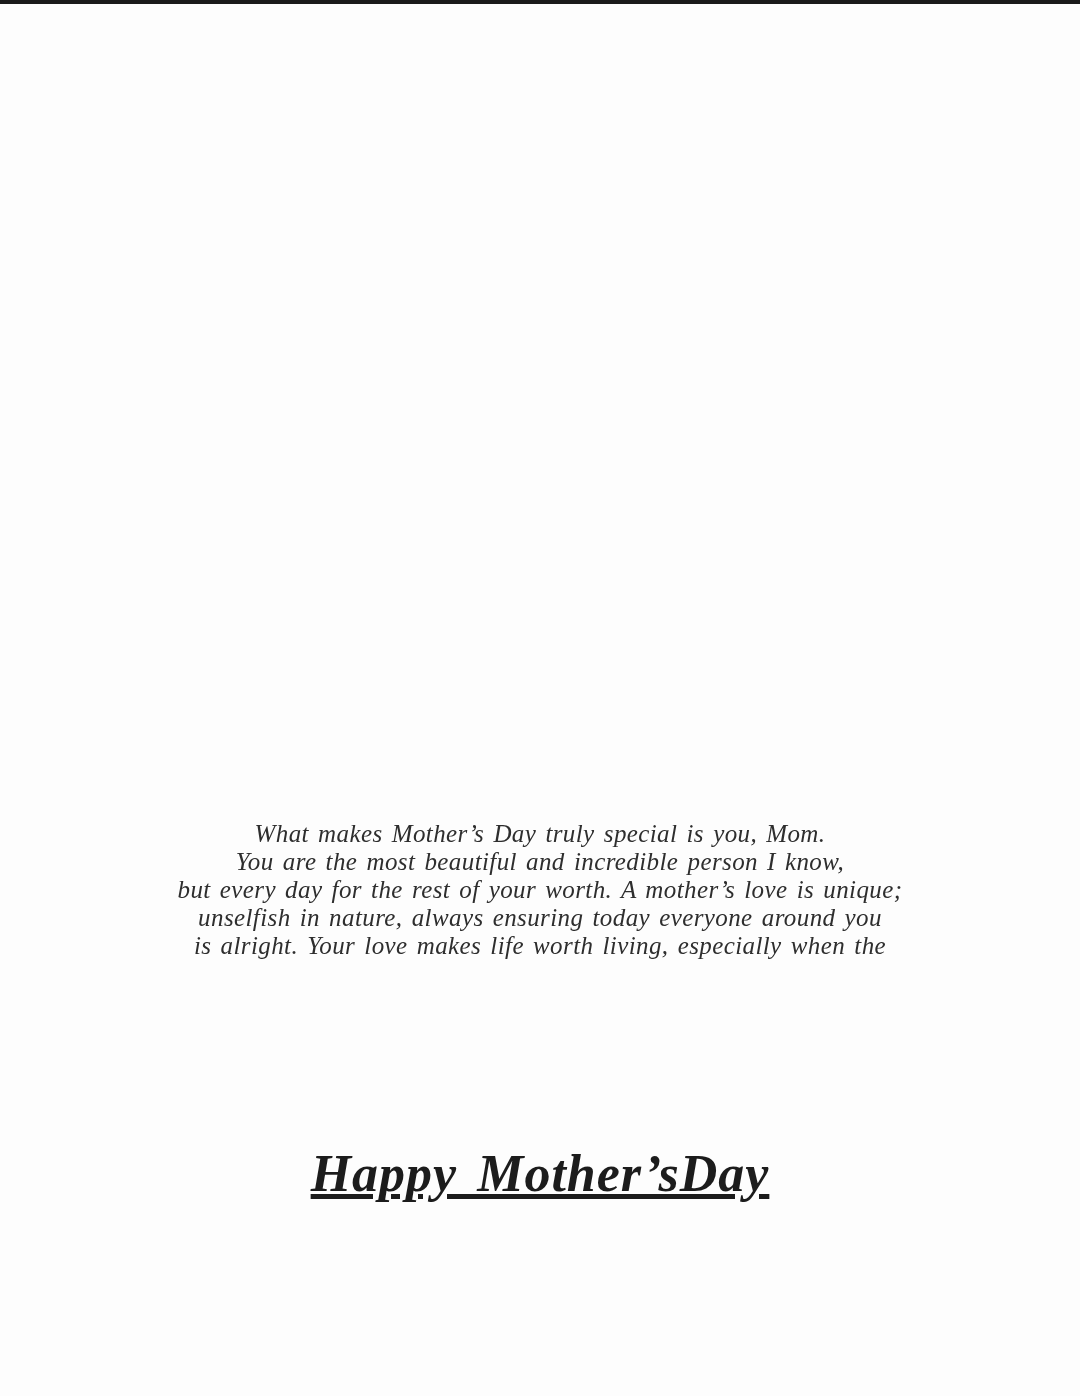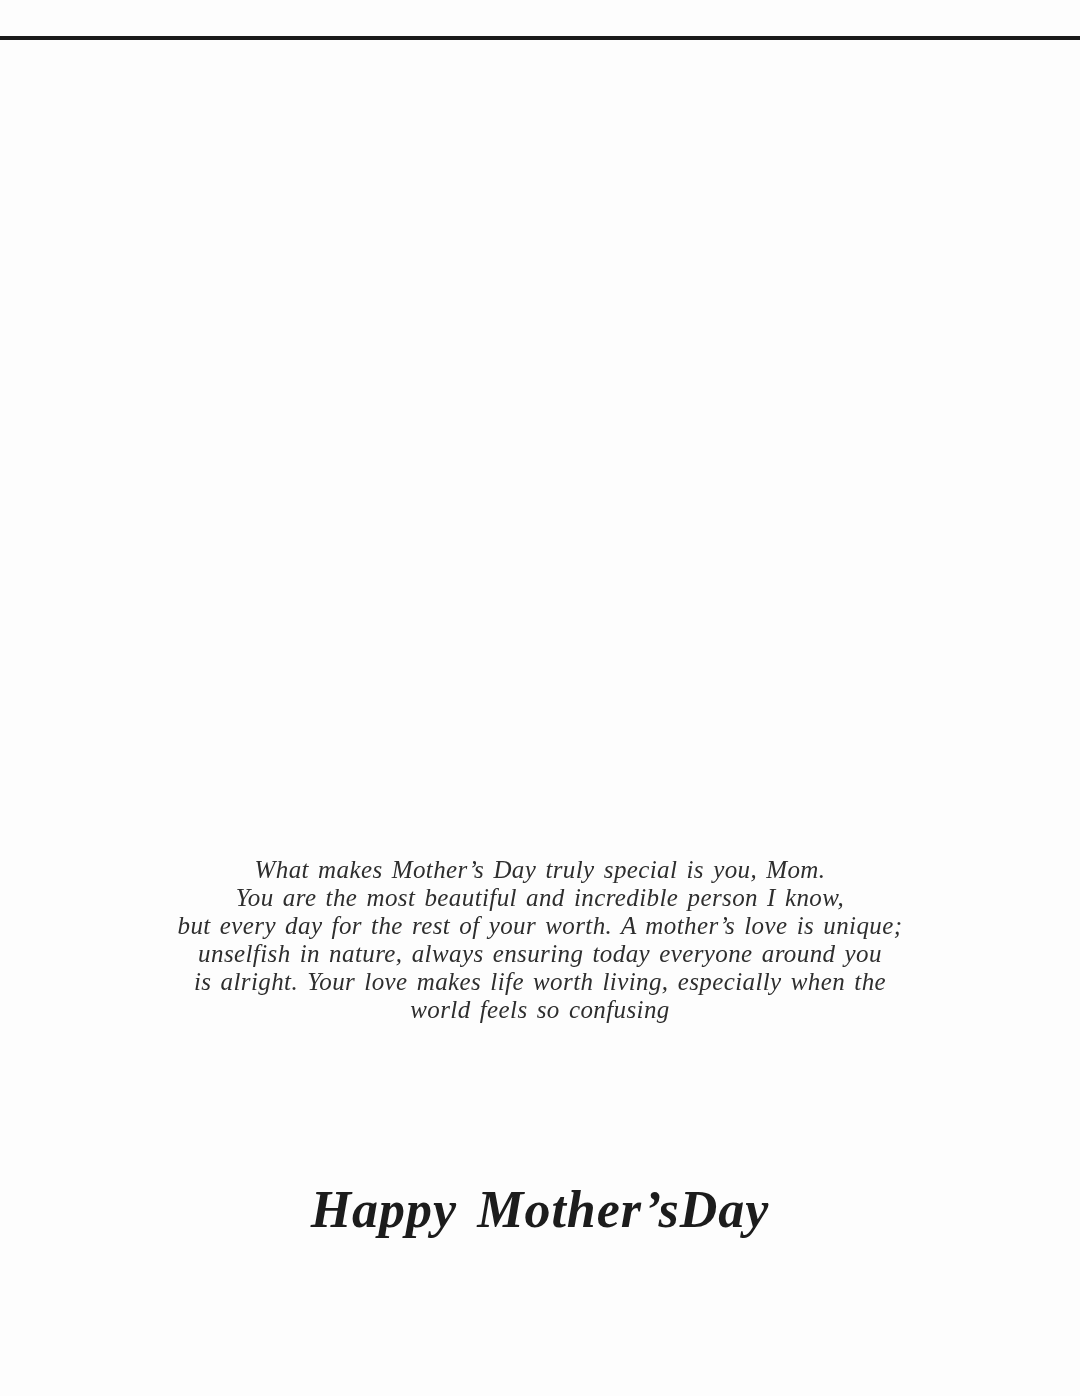--- a/index.html
+++ b/index.html
@@ -10,21 +10,20 @@
     width: 1080px;
     height: 1396px;
     background: #fdfdfd;
     position: relative;
     overflow: hidden;
     font-family: "Liberation Serif", "DejaVu Serif", serif;
   }
   .page {
     position: absolute;
     inset: 0;
-    margin-top: 36px;
   }
   .top-bar {
     position: absolute;
     top: 0;
     left: 0;
     width: 100%;
     height: 4px;
     background: #1a1a1a;
   }
   .message {
@@ -50,31 +49,31 @@
     right: 0;
     margin: 0;
     text-align: center;
     font-style: italic;
     font-weight: bold;
     font-size: 52px;
     line-height: 1;
     letter-spacing: 1px;
     word-spacing: 6px;
     color: #1c1c1c;
+    text-decoration: underline;
   }
 </style>
 </head>
 <body style="background: rgb(253, 253, 253);">
 
 <div class="page">
   <div class="top-bar" style="background: rgb(26, 26, 26);"></div>
 
   <div class="message" style="color: rgb(46, 46, 46);">
     <div class="msg-line">What makes Mother’s Day truly special is you, Mom.</div>
     <div class="msg-line">You are the most beautiful and incredible person I know,</div>
     <div class="msg-line">but every day for the rest of your worth. A mother’s love is unique;</div>
     <div class="msg-line">unselfish in nature, always ensuring today everyone around you</div>
     <div class="msg-line">is alright. Your love makes life worth living, especially when the</div>
-    <div class="msg-line">world feels so confusing</div>
   </div>
 
   <h1 class="heading" style="color: rgb(28, 28, 28);">Happy Mother’sDay</h1>
 </div>
 
 </body></html>

